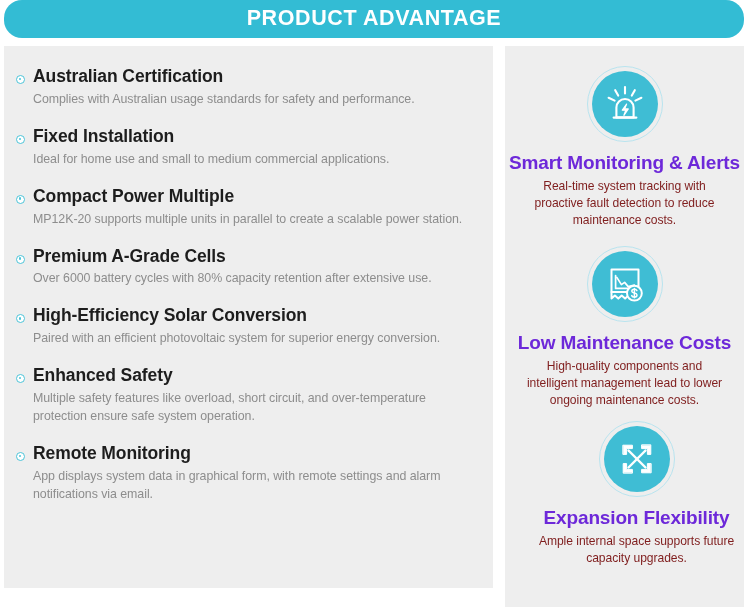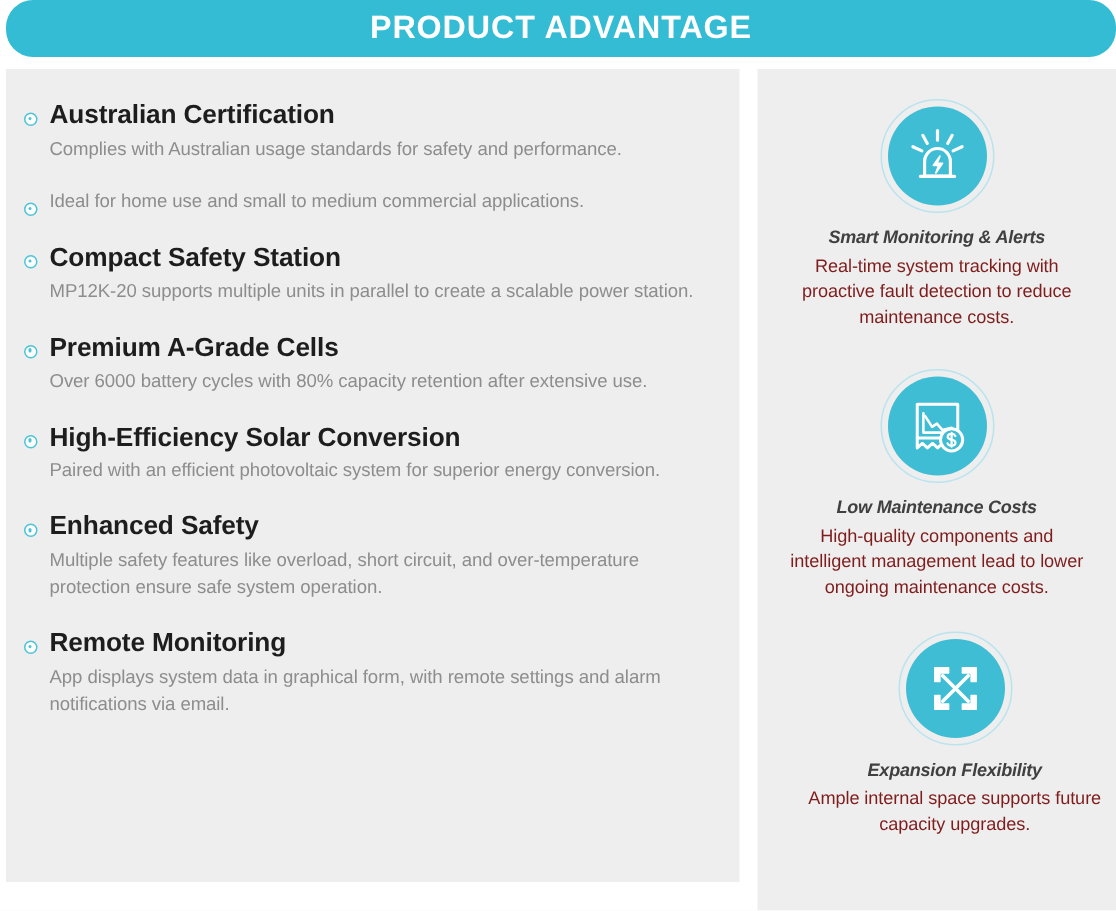--- a/index.html
+++ b/index.html
@@ -147,27 +147,26 @@
     border-radius: 50%;
     background: #3fbdd4;
     box-sizing: border-box;
     display: flex;
     align-items: center;
     justify-content: center;
   }
   .feat-circle svg { display: block; }
 
   .feat-title {
-    font-size: 12px;
+    font-size: 19px;
     font-weight: bold;
-    color: #404040;
+    color: #6d28d9;
     line-height: 1.25;
     margin: 0 0 3px 0;
     letter-spacing: -0.15px;
-    font-style: italic;
   }
   .feat-desc {
     font-size: 12.1px;
     color: #7f1d1d;
     line-height: 1.42;
     margin: 0 auto;
     width: 205px;
     letter-spacing: -0.05px;
   }
 </style>
@@ -185,26 +184,27 @@
     <div id="left-panel">
 
       <div class="adv-item">
         <span class="adv-bullet"></span>
         <p class="adv-title">Australian Certification</p>
         <p class="adv-desc">Complies with Australian usage standards for safety and performance.</p>
       </div>
 
       <div class="adv-item">
         <span class="adv-bullet"></span>
+        <p class="adv-title">Fixed Installation</p>
         <p class="adv-desc">Ideal for home use and small to medium commercial applications.</p>
       </div>
 
       <div class="adv-item">
         <span class="adv-bullet"></span>
-        <p class="adv-title">Compact Safety Station</p>
+        <p class="adv-title">Compact Power Multiple</p>
         <p class="adv-desc">MP12K-20 supports multiple units in parallel to create a scalable power station.</p>
       </div>
 
       <div class="adv-item">
         <span class="adv-bullet"></span>
         <p class="adv-title">Premium A-Grade Cells</p>
         <p class="adv-desc">Over 6000 battery cycles with 80% capacity retention after extensive use.</p>
       </div>
 
       <div class="adv-item">

